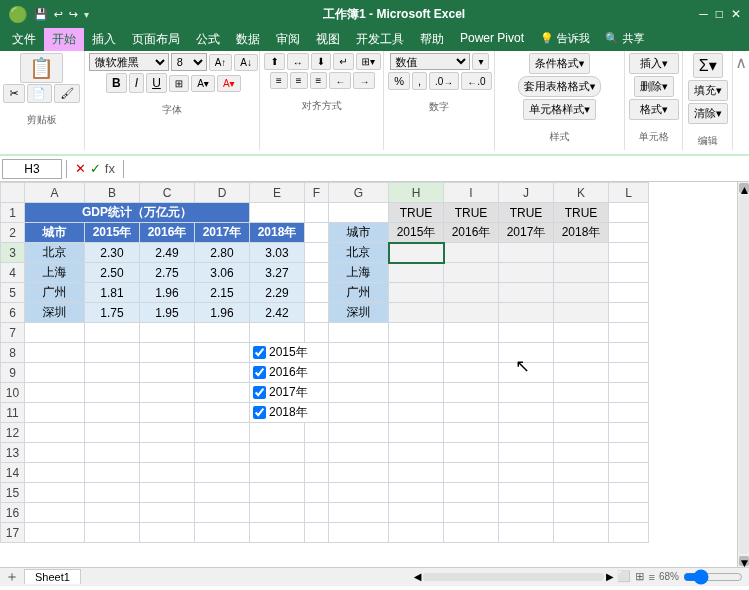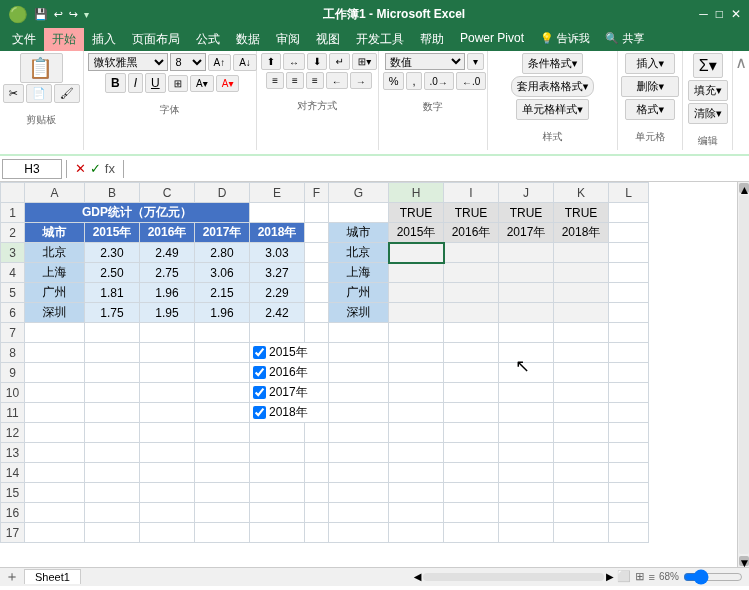--- a/index.html
+++ b/index.html
@@ -50,21 +50,21 @@
     
     ::-webkit-scrollbar { width: 12px; height: 12px; }
     ::-webkit-scrollbar-track { background: #f0f0f0; }
     ::-webkit-scrollbar-thumb { background: #bbb; border-radius: 6px; }
     .title-bar { background: #217346; color: white; display: flex; justify-content: space-between; align-items: center; height: 28px; padding: 0 8px; font-size: 12px; }
     .title-bar-center { flex: 1; text-align: center; font-weight: bold; }
     .title-bar-right { display: flex; gap: 8px; }
 
     .ribbon-row1 { display: flex; background: #217346; padding: 0 4px; }
     .ribbon-row1 span { color: white; padding: 3px 8px; font-size: 12px; cursor: pointer; }
-    .ribbon-row1 span.active { background: #fca5a5; color: #217346; }
+    .ribbon-row1 span.active { background: #f0abfc; color: #217346; }
 
     .ribbon-body-area { background: #fff; display: flex; align-items: stretch; border-bottom: 2px solid #c6efce; padding-bottom: 4px; }
     .rg { display: flex; flex-direction: column; border-right: 1px solid #e0e0e0; padding: 2px 4px; min-width: 60px; align-items: center; }
     .rg-content { display: flex; gap: 2px; align-items: center; flex-wrap: wrap; justify-content: center; }
     .rg-label { font-size: 10px; color: #666; margin-top: 10px; }
   </style>
 </head>
 <body>
 
 <div class="title-bar">
@@ -182,21 +182,21 @@
       <button class="tb-btn" style="font-size:11px;">条件格式▾</button>
       <button class="tb-btn" style="font-size:11px;border-radius:9px;">套用表格格式▾</button>
       <button class="tb-btn" style="font-size:11px;">单元格样式▾</button>
     </div>
     <div class="rg-label">样式</div>
   </div>
 
   <div class="rg" style="min-width:55px;">
     <div class="rg-content" style="flex-direction:column;gap:2px;">
       <button class="tb-btn" style="font-size:11px;width:50px;">插入▾</button>
-      <button class="tb-btn" style="font-size:11px;width:58px;">删除▾</button>
+      <button class="tb-btn" style="font-size:11px;width:40px;">删除▾</button>
       <button class="tb-btn" style="font-size:11px;width:50px;">格式▾</button>
     </div>
     <div class="rg-label">单元格</div>
   </div>
 
   <div class="rg" style="min-width:50px;">
     <div class="rg-content" style="flex-direction:column;gap:2px;">
       <button class="tb-btn" style="font-size:16px;">Σ▾</button>
       <button class="tb-btn" style="font-size:11px;">填充▾</button>
       <button class="tb-btn" style="font-size:11px;">清除▾</button>

